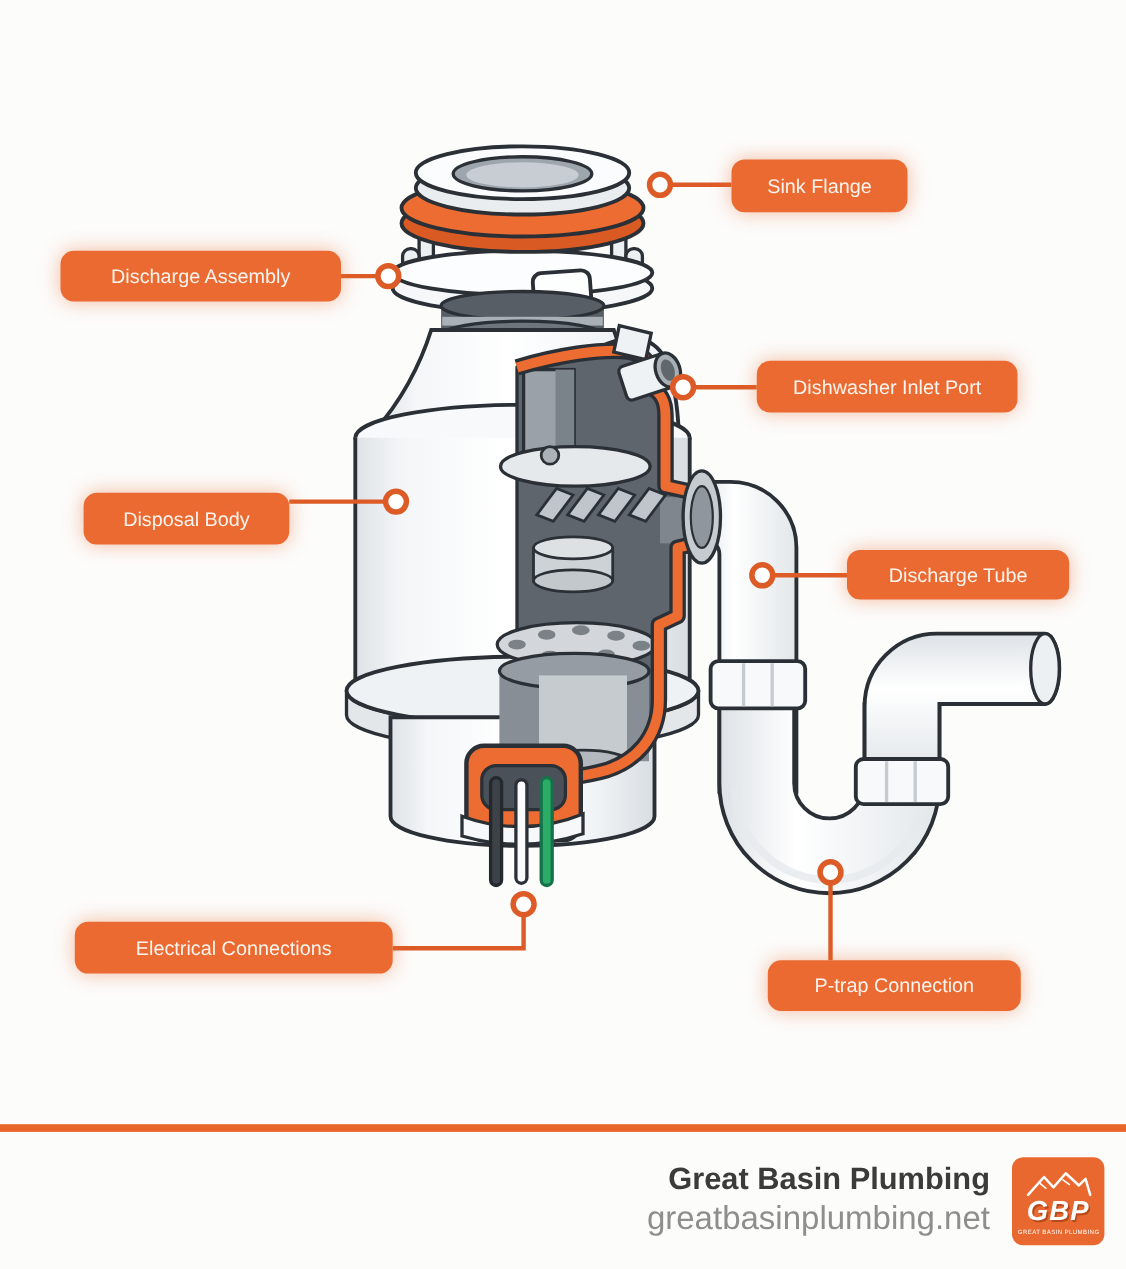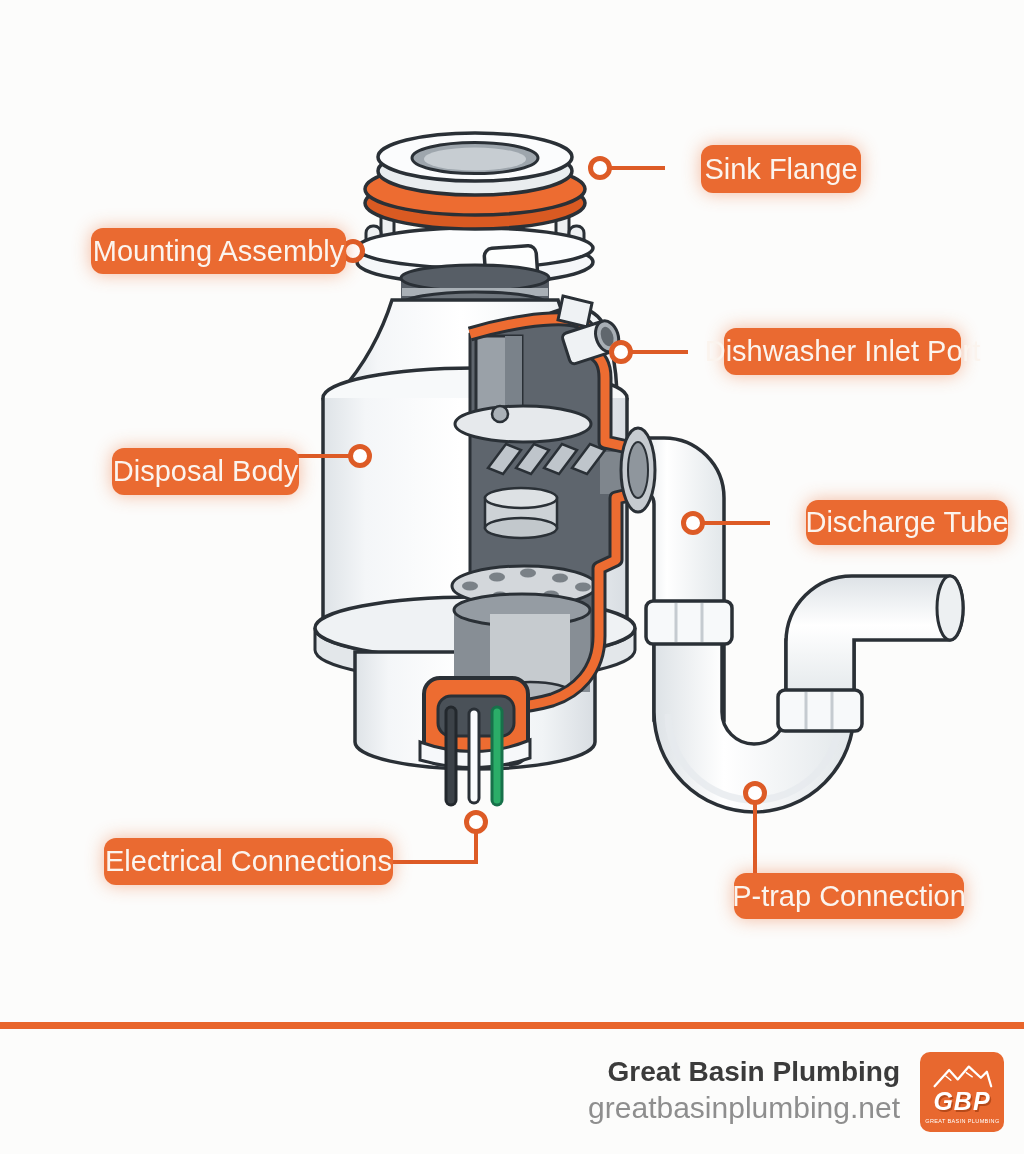--- a/index.html
+++ b/index.html
@@ -5,24 +5,23 @@
   :root{
     --accent:#EA6A31; --accent-deep:#DD5B26; --divider:#E8652B;
     --text-dark:#3B3B3B; --text-gray:#8E8E8E; --logo-bg:#E8682F;
   }
   html,body{margin:0;padding:0;}
   body{font-family:"Liberation Sans",sans-serif;background:#ffffff;}
   .stage{position:relative;width:1024px;height:1154px;background:#FCFCFB;overflow:hidden;}
   .illustration{position:absolute;left:0;top:0;}
   .callout{
     position:absolute;display:flex;align-items:center;justify-content:center;
-    background:var(--accent);color:#FBF4EE;font-size:29px;line-height:1;
+    background:var(--accent);color:#FBF4EE;font-size:18px;line-height:1;
     border-radius:12px;box-shadow:0 0 18px rgba(234,106,49,.45);
     white-space:nowrap;
-    margin-left:36px;
   }
   .divider{position:absolute;left:0;top:1022px;width:1024px;height:7px;background:var(--divider);}
   .footer-text{position:absolute;right:124px;top:1056px;text-align:right;}
   .company{font-size:28px;font-weight:bold;color:var(--text-dark);line-height:1.15;}
   .website{font-size:30px;color:var(--text-gray);line-height:1.2;margin-top:2px;}
   .logo{
     position:absolute;left:920px;top:1052px;width:84px;height:80px;border-radius:10px;
     background:var(--logo-bg);display:flex;flex-direction:column;align-items:center;
     justify-content:center;padding-top:4px;box-sizing:border-box;
   }
@@ -208,21 +207,21 @@
       <circle cx="353" cy="251" r="9.5"></circle>
       <circle cx="621" cy="352" r="9.5"></circle>
       <circle cx="360" cy="456" r="9.5"></circle>
       <circle cx="693" cy="523" r="9.5"></circle>
       <circle cx="476" cy="822" r="9.5"></circle>
       <circle cx="755" cy="793" r="9.5"></circle>
     </g>
   </svg>
 
   <div class="callout" style="left:665px;top:145px;width:160px;height:48px;">Sink Flange</div>
-  <div class="callout" style="left:55px;top:228px;width:255px;height:46px;">Mounting Assembly</div>
+  <div class="callout" style="left:55px;top:228px;width:255px;height:46px;">Discharge Assembly</div>
   <div class="callout" style="left:688px;top:328px;width:237px;height:47px;">Dishwasher Inlet Port</div>
   <div class="callout" style="left:76px;top:448px;width:187px;height:47px;">Disposal Body</div>
   <div class="callout" style="left:770px;top:500px;width:202px;height:45px;">Discharge Tube</div>
   <div class="callout" style="left:698px;top:873px;width:230px;height:46px;">P-trap Connection</div>
   <div class="callout" style="left:68px;top:838px;width:289px;height:47px;">Electrical Connections</div>
 
   <div class="divider"></div>
 
   <div class="footer-text">
     <div class="company">Great Basin Plumbing</div>

